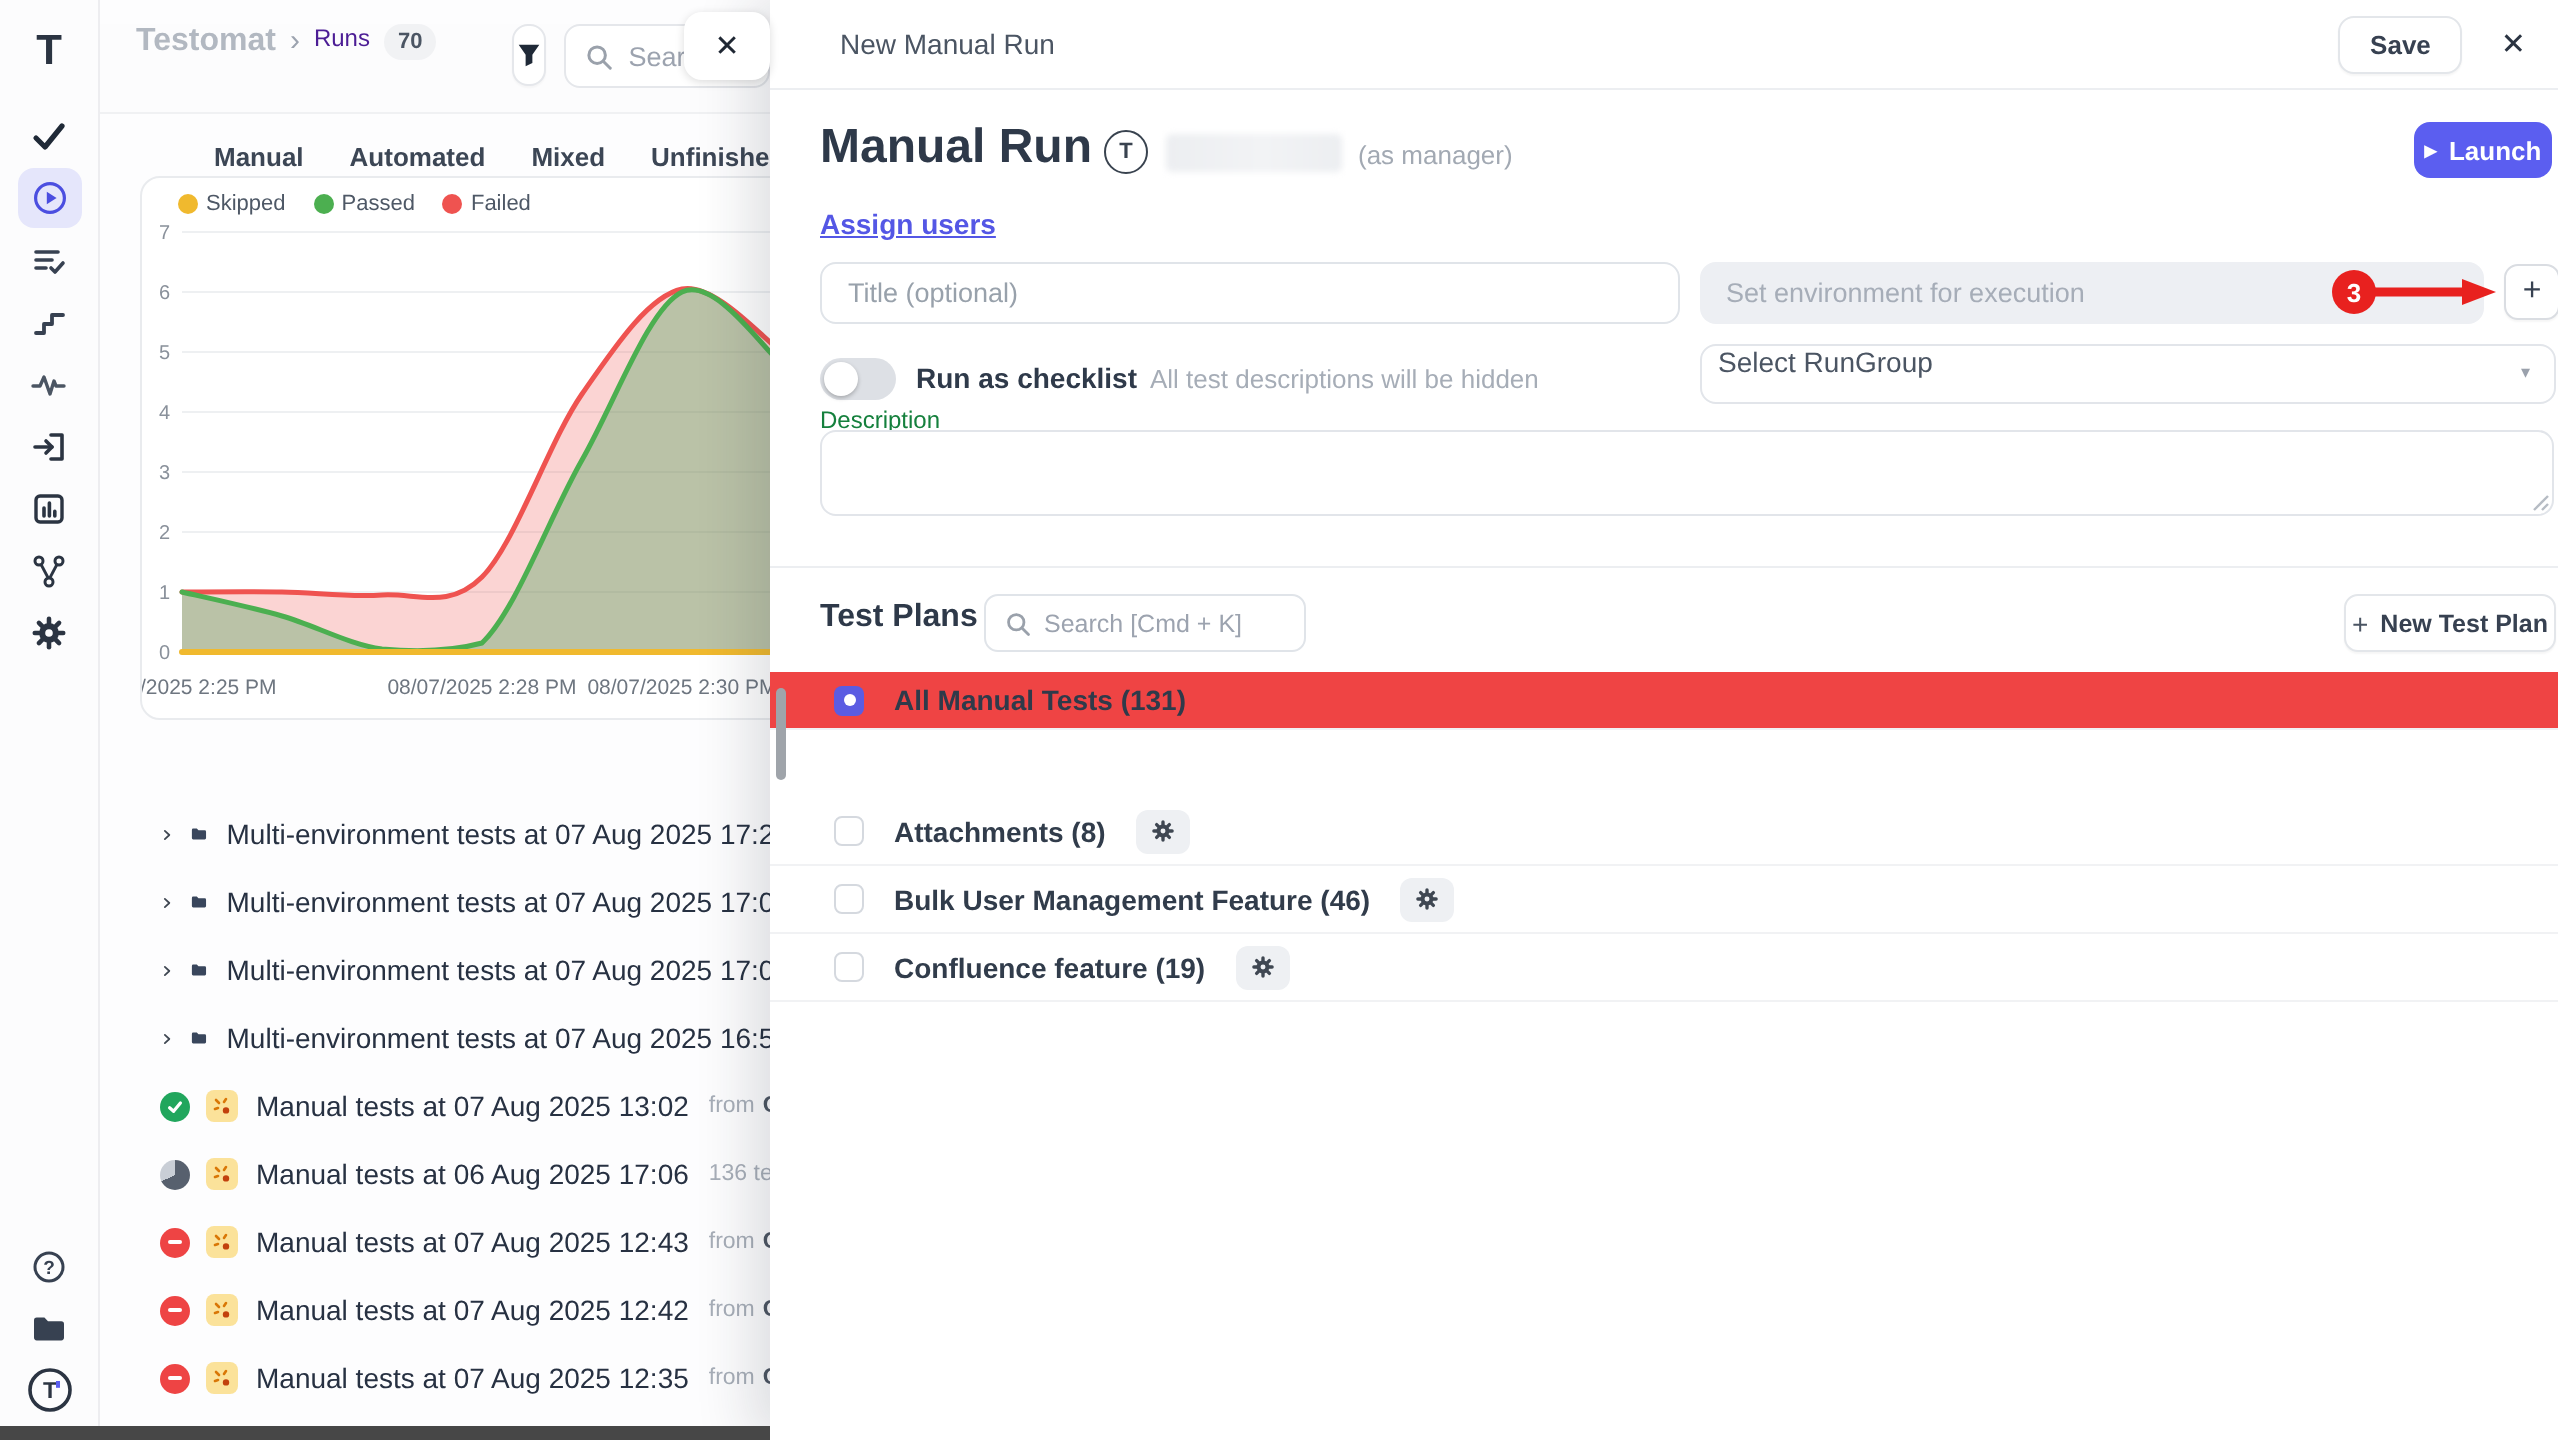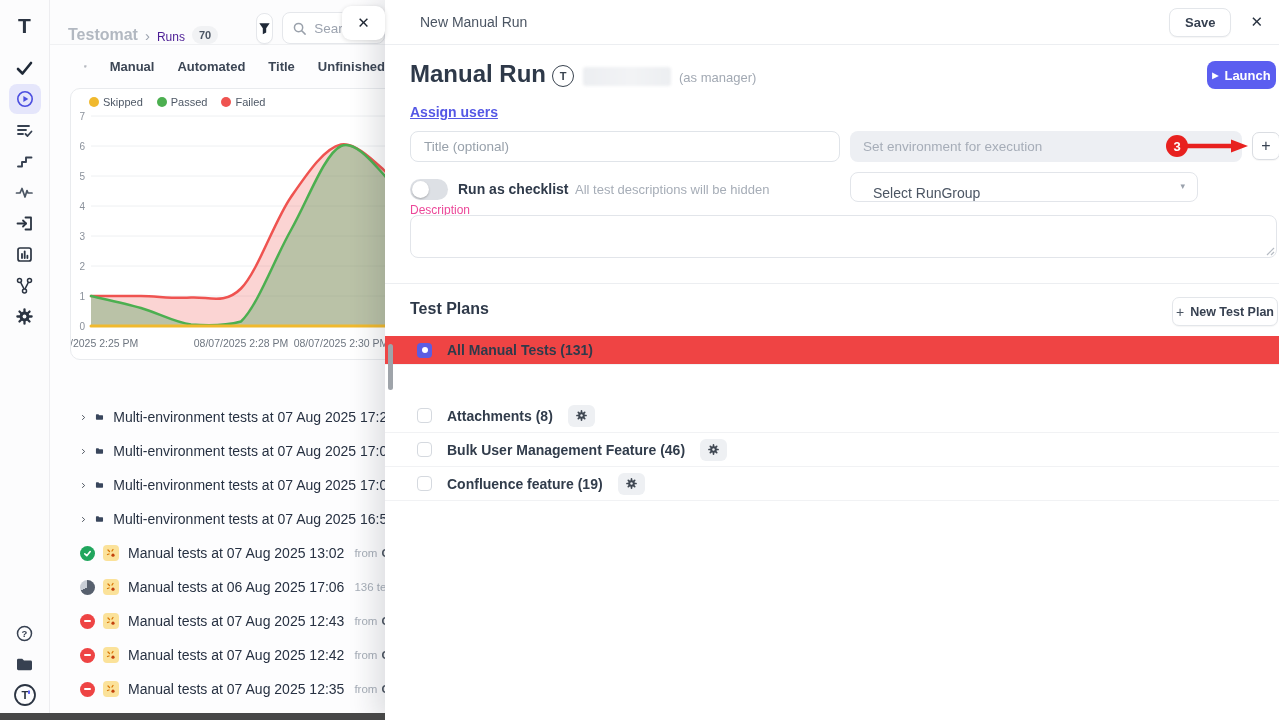--- a/index.html
+++ b/index.html
@@ -9,21 +9,21 @@
   
   #iconbar { position:absolute; left:0; top:0; width:50px; height:720px; background:#fcfcfd;
              border-right:1px solid #ededf0; display:flex; flex-direction:column; align-items:center; padding:12px 0 9px; }
   #iconbar .logo { height:28px; font-size:21px; font-weight:800; color:#2b3442; position:relative; line-height:28px; }
   .navic { width:32px; height:30px; display:flex; align-items:center; justify-content:center; border-radius:8px; margin-bottom:1px; cursor:pointer; }
   .navic.active { background:#e5e6fb; }
   .nav-spacer { margin-top:auto; }
 
   
   #leftpanel { position:absolute; left:50px; top:0; width:335px; height:720px; background:#fdfdfe; overflow:hidden; }
-  #lp-header { height:45px; display:flex; align-items:flex-end; padding-left:18px; border-bottom:1px solid #f0f1f3; background:#fcfcfd; }
+  #lp-header { height:45px; display:flex; align-items:flex-start; padding-left:18px; border-bottom:1px solid #f0f1f3; background:#fcfcfd;margin-top:12px; }
   .brand { font-size:16px; color:#b2b8c1; font-weight:600; }
   .crumb-sep { margin:0 7px; color:#9ca3af; font-size:15px; }
   .pagename { font-size:12px; font-weight:400; color:#4c1d95; }
   .count-badge { margin-left:7px; background:#f1f2f4; color:#4b5563; font-size:11px; font-weight:600; padding:3px 7px; border-radius:10px; }
   .filter-btn { margin-left:38px; width:31px; height:31px; border:1px solid #e5e7eb; border-radius:8px; background:#fff;
                 display:flex; align-items:center; justify-content:center; box-shadow:0 1px 1px rgba(0,0,0,.03); cursor:pointer; }
   .search-box { margin-left:9px; width:120px; height:32px; border:1px solid #e5e7eb; border-radius:8px; background:#fff;
                 display:flex; align-items:center; padding-left:9px; gap:7px; }
   .search-box input { border:none; outline:none; width:70px; font-size:13.5px; color:#374151; background:transparent; }
   .search-box input::placeholder { color:#9ca3af; }
@@ -89,25 +89,25 @@
   #annot-arrow { position:absolute; left:800px; top:94px; z-index:5; }
   #add-env-btn { position:absolute; left:867px; top:87px; width:28px; height:28px; background:#fff; border:1px solid #dadde2;
                  border-radius:7px; font-size:16px; color:#374151; display:flex; align-items:center; justify-content:center;
                  box-shadow:0 1px 1px rgba(0,0,0,.04); cursor:pointer; }
 
   #toggle { position:absolute; left:25px; top:134px; width:38px; height:21px; background:#dde0e5; border-radius:11px; cursor:pointer; }
   #toggle .knob { position:absolute; left:2px; top:2px; width:17px; height:17px; background:#fff; border-radius:50%;
                   box-shadow:0 1px 2px rgba(0,0,0,.25); }
   #chk-label { position:absolute; left:73px; top:136px; font-size:14px; font-weight:700; color:#2f3a4a; }
   #chk-hint { position:absolute; left:190px; top:137px; font-size:13px; color:#a6adb7; }
-  #rungroup { position:absolute; left:465px; top:127px; width:348px; height:30px; border:1px solid #e2e5ea; border-radius:8px;
-              display:flex; align-items:flex-end; padding-left:22px; font-size:14px; color:#4b5563; cursor:pointer; }
+  #rungroup { position:absolute; left:465px; top:127px; width:428px; height:30px; border:1px solid #e2e5ea; border-radius:8px;
+              display:flex; align-items:flex-start; padding-left:8px; font-size:14px; color:#4b5563; cursor:pointer; }
   #rungroup .caret { position:absolute; right:12px; top:8px; font-size:9px; color:#9aa1ac; }
 
-  #desc-label { position:absolute; left:25px; top:158px; font-size:12px; color:#ec4899; }
+  #desc-label { position:absolute; left:25px; top:158px; font-size:12px; color:#15803d; }
   #desc-area { position:absolute; left:25px; top:170px; width:867px; height:43px; border:1px solid #e2e5ea; border-radius:8px;
                resize:none; outline:none; font-size:13px; color:#374151; padding:6px 10px; font-family:inherit; }
   #desc-grip { position:absolute; left:880px; top:201px; pointer-events:none; }
 
   #plans-divider { position:absolute; left:0; right:0; top:238px; height:1px; background:#eceef1; }
   #plans-heading { position:absolute; left:25px; top:255px; font-size:16px; font-weight:700; color:#2e3949; }
   #plans-search { position:absolute; left:107px; top:252px; width:161px; height:29px; border:1px solid #e0e4e9; border-radius:7px;
                   display:flex; align-items:center; padding-left:9px; gap:6px; background:#fff; }
   #plans-search input { border:none; outline:none; width:118px; font-size:12.5px; color:#374151; background:transparent; }
   #plans-search input::placeholder { color:#9ca3af; }
@@ -250,21 +250,21 @@
     </span>
   </div>
 
   <div id="tabsrow">
     <svg width="17" height="17" viewBox="0 0 18 18">
         <rect x="2.5" y="2.5" width="12" height="12" rx="2" fill="none" stroke="#374151" stroke-width="1.6"></rect>
         <polyline points="6,9 8.5,11.5 13.5,5.5" fill="none" stroke="#374151" stroke-width="1.7" stroke-linecap="round" stroke-linejoin="round"></polyline>
       </svg>
     <span class="tab">Manual</span>
     <span class="tab">Automated</span>
-    <span class="tab">Title</span>
+    <span class="tab">Mixed</span>
     <span class="tab">Unfinished</span>
   </div>
 
   <div id="chartcard">
     <div id="legend">
       <span class="leg-item">
           <span class="leg-dot" style="background: rgb(240, 185, 46);"></span>
           <span class="leg-label">Skipped</span>
         </span>
       <span class="leg-item">
@@ -479,20 +479,27 @@
     <svg id="desc-grip" width="10" height="10" viewBox="0 0 10 10">
         <g stroke="#b6bcc4" stroke-width="1.2">
           <line x1="2" y1="9" x2="9" y2="2"></line>
           <line x1="6" y1="9" x2="9" y2="6"></line>
         </g>
       </svg>
 
     <div id="plans-divider"></div>
 
     <h2 id="plans-heading">Test Plans</h2>
+    <span id="plans-search">
+      <svg width="14" height="14" viewBox="0 0 16 16">
+          <circle cx="7" cy="7" r="4.4" fill="none" stroke="#9aa1ab" stroke-width="1.6"></circle>
+          <line x1="10.4" y1="10.4" x2="14" y2="14" stroke="#9aa1ab" stroke-width="1.6" stroke-linecap="round"></line>
+        </svg>
+      <input type="text" placeholder="Search [Cmd + K]" style="">
+    </span>
     <button id="new-plan-btn">
       <span class="plus">+</span>
       <span>New Test Plan</span>
     </button>
 
     <div id="all-row">
       <span class="chk-on">
           <i></i>
         </span>
       <span class="lbl">All Manual Tests (131)</span>

